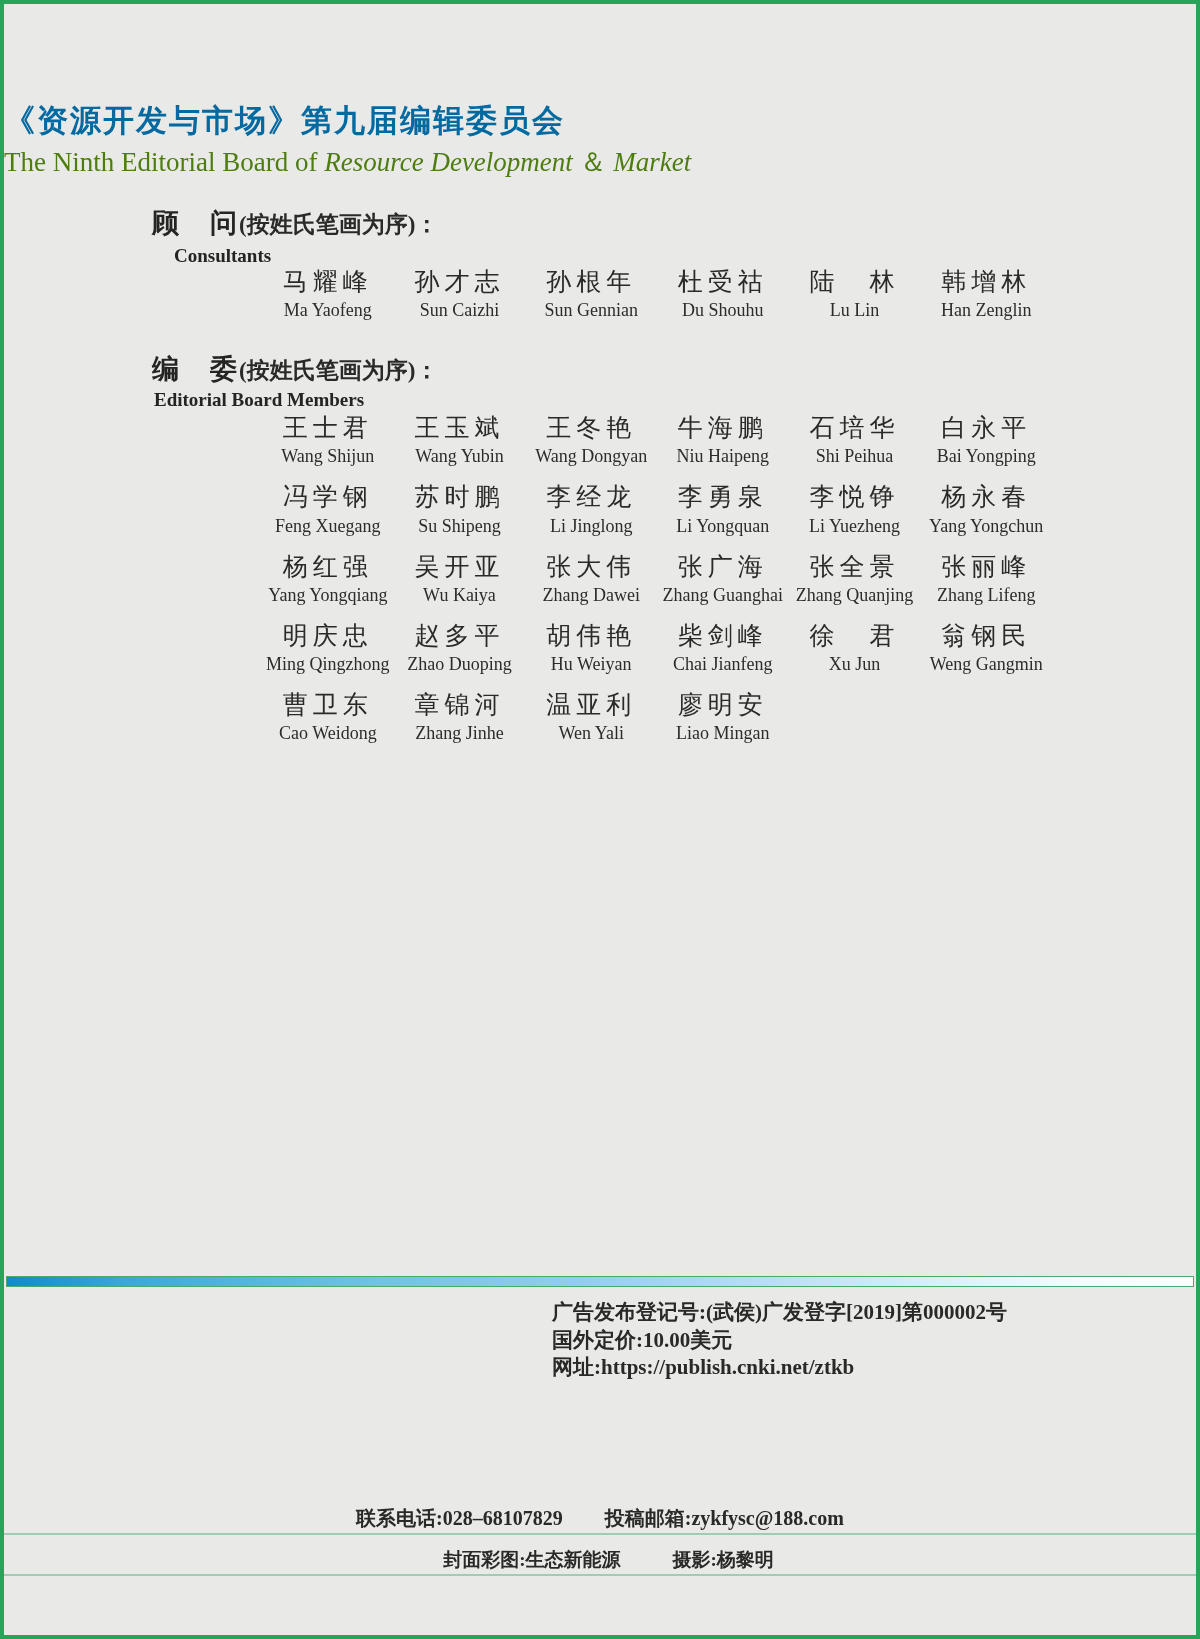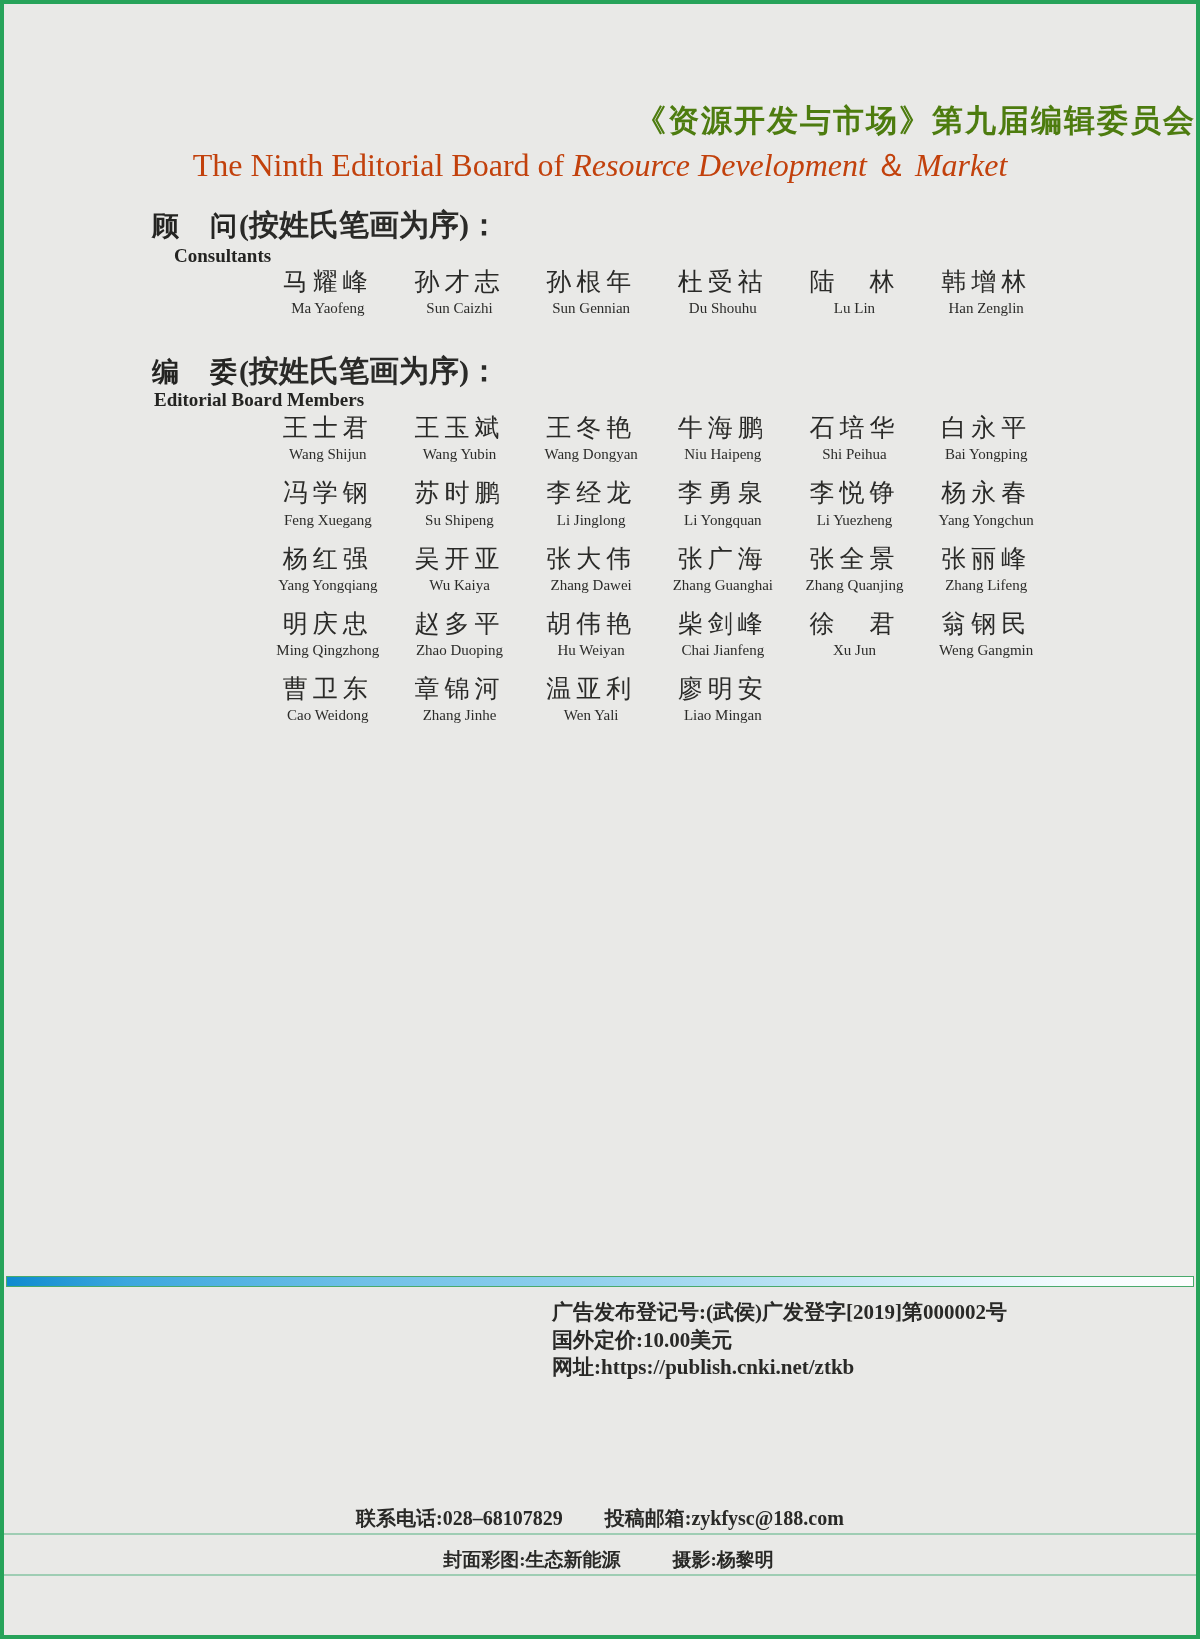--- a/index.html
+++ b/index.html
@@ -11,52 +11,52 @@
     margin:0 auto;
     background:#e9e9e7;
     border:4px solid #27a35a;
     outline:1px solid #ffffff;
     overflow:hidden;
     color:#262624;
   }
   
   .title-cn {
     position:absolute; top:96px; left:0; width:100%;
-    text-align:right;
+    text-align:left;
     font-size:31px; font-weight:700; letter-spacing:2px;
-    color:#4d7c0f;
+    color:#0369a1;
   }
   .subtitle-en {
     position:absolute; top:140px; left:0; width:100%;
-    text-align:center;
-    font-size:32px; color:#c2410c;
+    text-align:left;
+    font-size:27px; color:#4d7c0f;
   }
   .subtitle-en .it { font-style:italic; }
   
   .sec-head { position:absolute; left:148px; white-space:nowrap; }
   .sec-head .cn { font-size:27px; font-weight:700; letter-spacing:2px; color:#242422; }
-  .sec-head .note { font-size:30px; font-weight:600; color:#2a2a28; }
+  .sec-head .note { font-size:23px; font-weight:600; color:#2a2a28; }
   .sec-en { position:absolute; left:150px; font-size:19px; font-weight:700; color:#242422; }
   .head-consultants { top:201px; }
   .en-consultants   { top:241px;margin-left:20px; }
   .head-editorial   { top:347px; }
   .en-editorial     { top:385px; }
   
   .grid {
     position:absolute; left:258px; width:790px;
     display:grid; grid-template-columns:repeat(6,1fr);
   }
   .grid-consultants { top:262px; }
   .grid-editorial   { top:408px; }
   .cell { text-align:center; margin-bottom:14px; }
   .cname {
     font-size:25px; letter-spacing:5px; color:#2a2a28;
     line-height:1.25; white-space:nowrap;
   }
-  .pinyin { font-size:15px; color:#2c2c2a; margin-top:3px; white-space:nowrap; }
+  .pinyin { font-size:18px; color:#2c2c2a; margin-top:3px; white-space:nowrap; }
   
   .bar {
     position:absolute; top:1272px; left:2px; right:2px; height:11px;
     border:1px solid #49aa6c;
     background:linear-gradient(to right,#0e8bcf 0%,#3ba7de 10%,#6fc0e8 30%,#8ecfed 48%,#b7e1f4 65%,#ddf1fa 80%,#f4fbfe 90%,#fdfefe 100%);
   }
   
   .pub-col { position:absolute; top:1295px; }
   .pub-left  { left:150px; }
   .pub-right { left:548px; }

